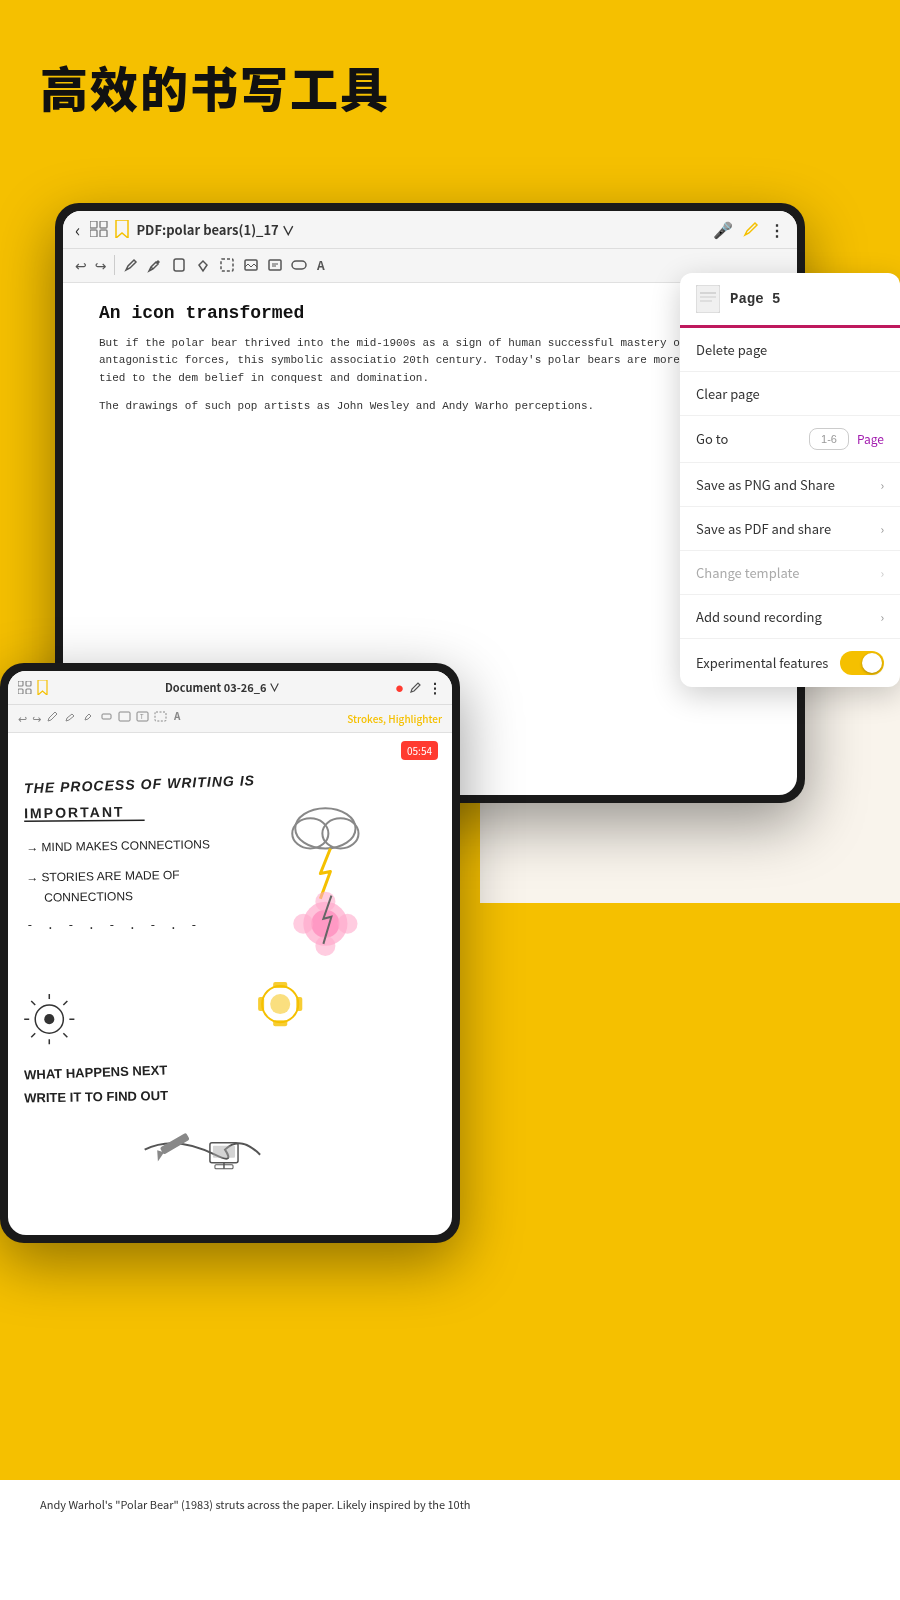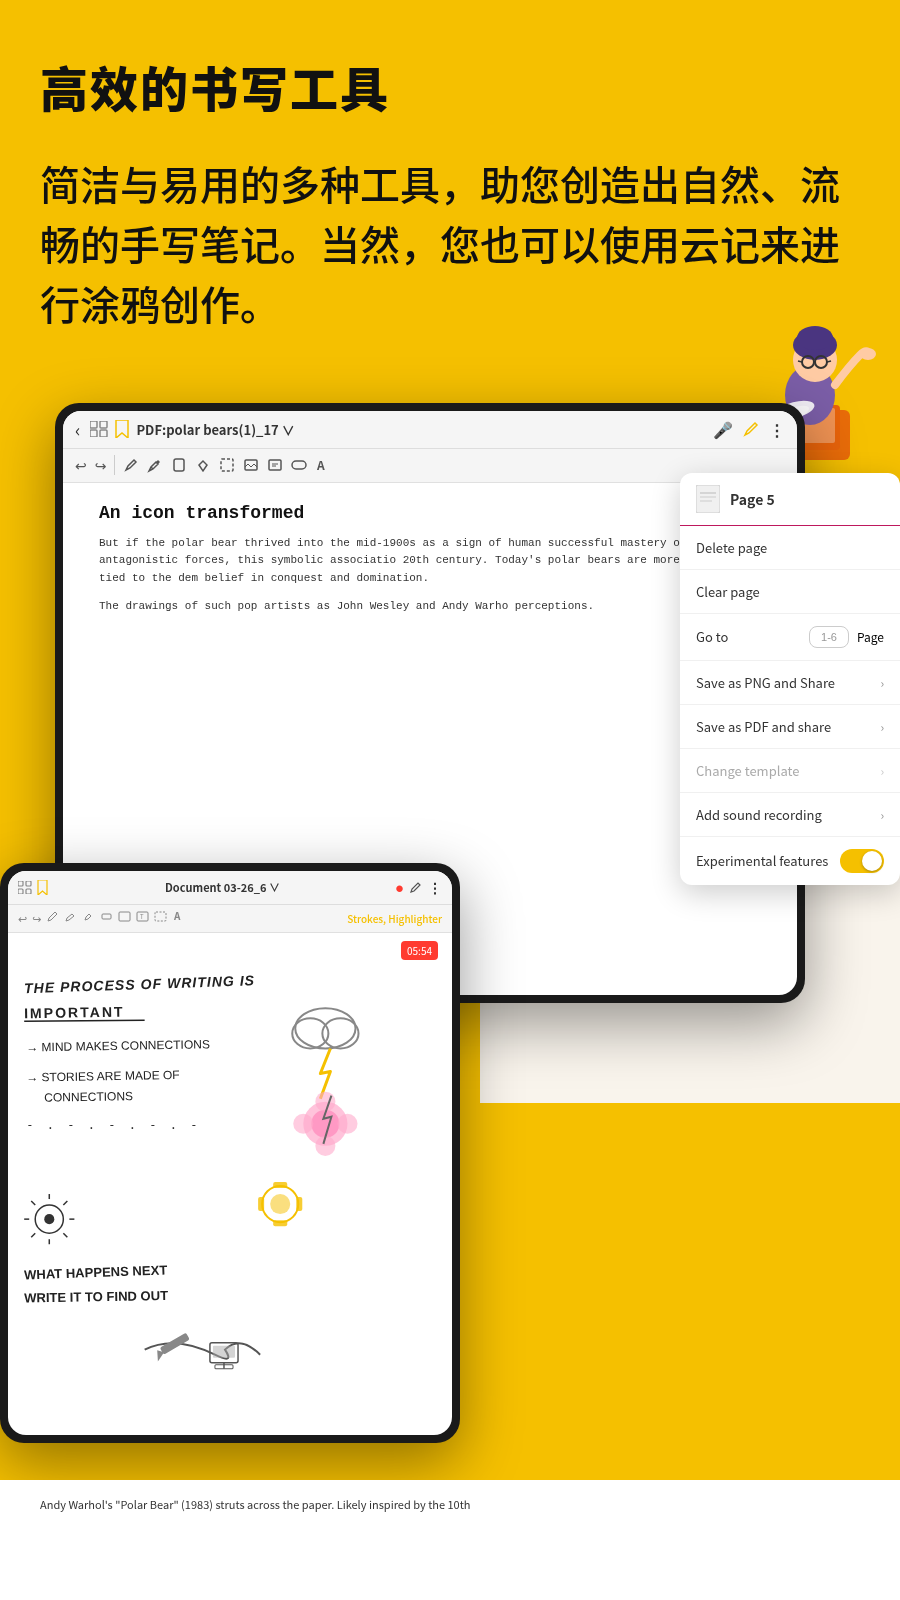--- a/index.html
+++ b/index.html
@@ -177,22 +177,23 @@
       border-radius: 12px;
       box-shadow: 0 8px 30px rgba(0,0,0,0.2);
       overflow: hidden;
       z-index: 10;
     }
 
     .menu-header {
       display: flex;
       align-items: center;
       padding: 12px 16px;
-      border-bottom: 1px solid #be185d;
+      border-bottom: 3px solid #be185d;
       gap: 10px;
+      font-family: Liberation Mono, monospace;
     }
 
     .menu-page-icon {
       width: 24px;
       height: 28px;
       background: #f0f0f0;
       border-radius: 3px;
       position: relative;
     }
 
@@ -419,21 +420,20 @@
       position: absolute;
       top: 0;
       left: 0;
     }
   </style>
 </head>
 <body>
 
 <div class="hero-section">
   <h1 class="hero-title">高效的书写工具</h1>
-  <p class="hero-desc">简洁与易用的多种工具，助您创造出自然、流畅的手写笔记。当然，您也可以使用云记来进行涂鸦创作。</p>
 
   <div class="character-illustration">
     <svg viewBox="0 0 160 200" xmlns="http://www.w3.org/2000/svg">
 
       <rect x="50" y="130" width="80" height="50" rx="6" fill="#E8630A" opacity="0.9"></rect>
 
       <rect x="45" y="125" width="75" height="45" rx="4" fill="#E8630A"></rect>
       <rect x="50" y="128" width="65" height="35" rx="2" fill="#fff" opacity="0.3"></rect>
 
       <ellipse cx="90" cy="115" rx="25" ry="30" fill="#7B5EA7"></ellipse>
@@ -551,21 +551,21 @@
     </div>
 
     <div class="menu-item">
       <span class="menu-item-text">Clear page</span>
     </div>
 
     <div class="menu-item">
       <span class="menu-item-text">Go to</span>
       <div class="menu-item-right">
         <input class="menu-goto-input" value="1-6" readonly="" style="">
-        <span style="font-size:12px;color:#000000;">Page</span>
+        <span style="font-size:12px;color:#a21caf;">Page</span>
       </div>
     </div>
 
     <div class="menu-item">
       <span class="menu-item-text">Save as PNG and Share</span>
       <span class="menu-chevron">›</span>
     </div>
 
     <div class="menu-item">
       <span class="menu-item-text">Save as PDF and share</span>

